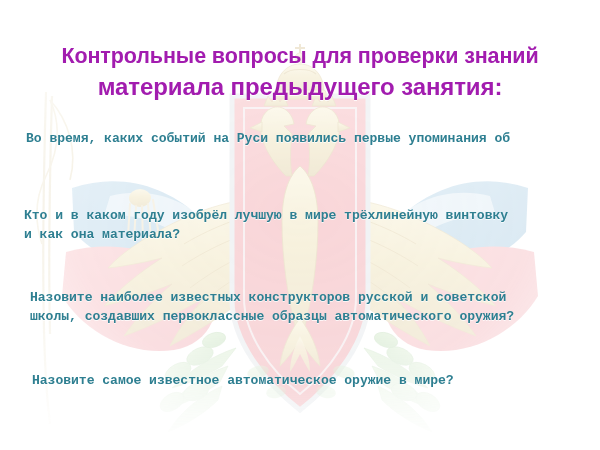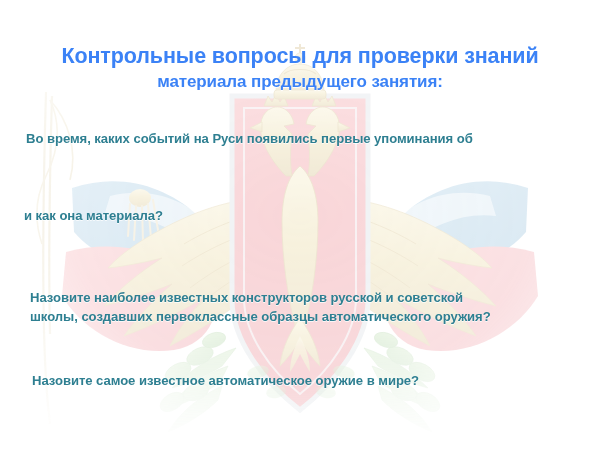--- a/index.html
+++ b/index.html
@@ -37,41 +37,41 @@
   #slide-title {
     position: absolute;
     top: 28px;
     left: 18px;
     width: 564px;
     text-align: center;
     font-size: 21.5px;
     font-weight: bold;
     line-height: 1.32;
     letter-spacing: -0.1px;
-    color: #3b82f6;
+    color: #a21caf;
     text-shadow: 0 1px 0 rgba(255,255,255,0.85);
   }
   #slide-title .tline {
     display: block;
     white-space: nowrap;
   }
   #slide-title .tline-2 {
-    font-size: 17px;
+    font-size: 24px;
   }
 
   .question {
     position: absolute;
     font-size: 13.1px;
     font-weight: bold;
     line-height: 1.48;
     color: #2e7f91;
     text-shadow: 0 1px 0 rgba(255,255,255,0.75);
     letter-spacing: -0.05px;
   }
-  .question .qline { display: block; white-space: nowrap; }
+  .question .qline { display: block; white-space: nowrap; font-family: Liberation Mono, monospace; }
 
   #question-1 { top: 129px; left: 26px; }
   #question-2 { top: 206px; left: 24px; }
   #question-3 { top: 288px; left: 30px; }
   #question-4 { top: 371px; left: 32px; }
 </style>
 </head>
 <body>
 
 <div id="slide">
@@ -263,20 +263,21 @@
     <h1 id="slide-title">
       <span class="tline tline-1">Контрольные вопросы для проверки знаний</span>
       <span class="tline tline-2">материала предыдущего занятия:</span>
     </h1>
 
     <div class="question" id="question-1">
       <span class="qline">Во время, каких событий на Руси появились первые упоминания об</span>
     </div>
 
     <div class="question" id="question-2">
+      <span class="qline">Кто и в каком году изобрёл лучшую в мире трёхлинейную винтовку</span>
       <span class="qline">и как она материала?</span>
     </div>
 
     <div class="question" id="question-3">
       <span class="qline">Назовите наиболее известных конструкторов русской и советской</span>
       <span class="qline">школы, создавших первоклассные образцы автоматического оружия?</span>
     </div>
 
     <div class="question" id="question-4">
       <span class="qline">Назовите самое известное автоматическое оружие в мире?</span>

